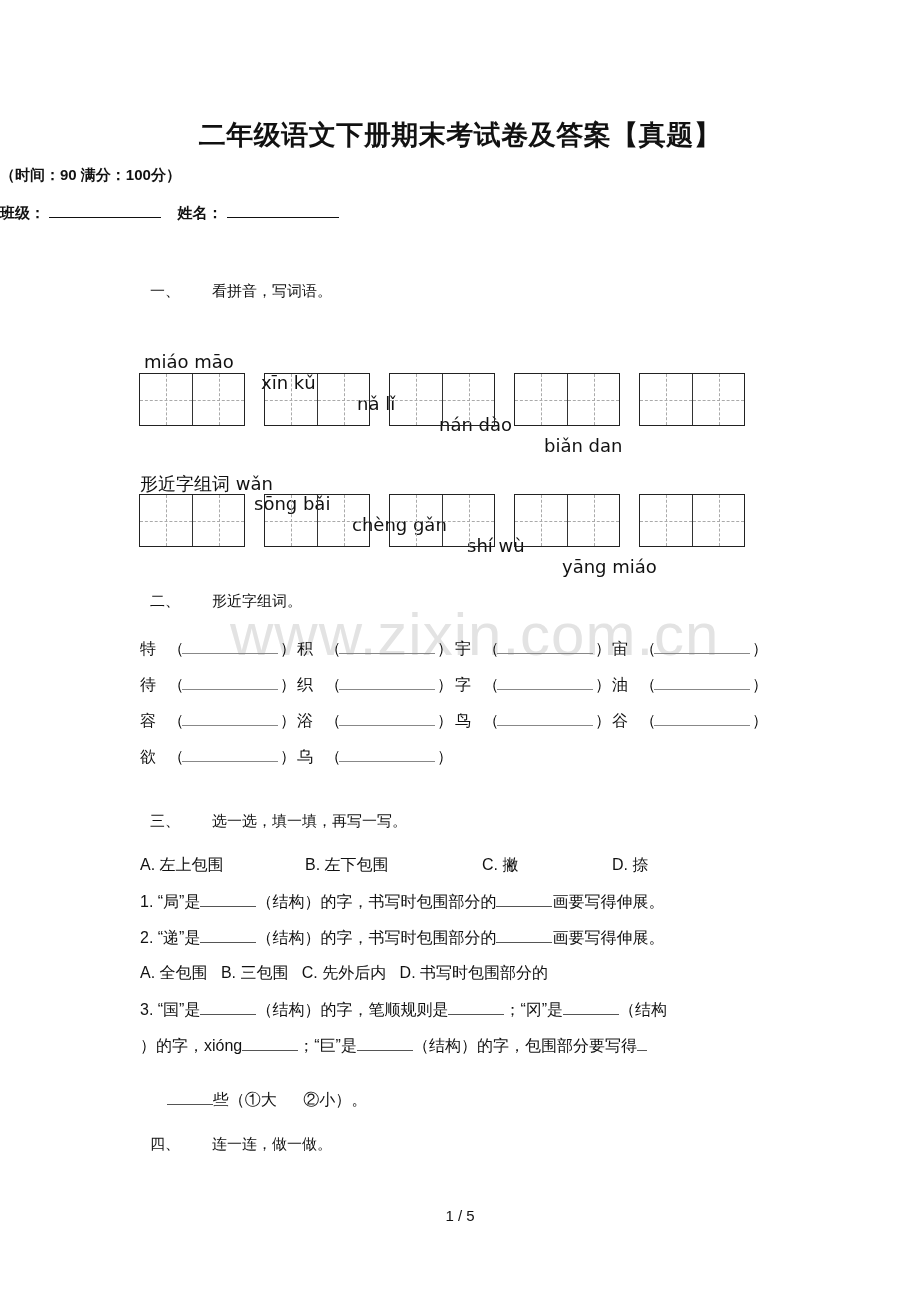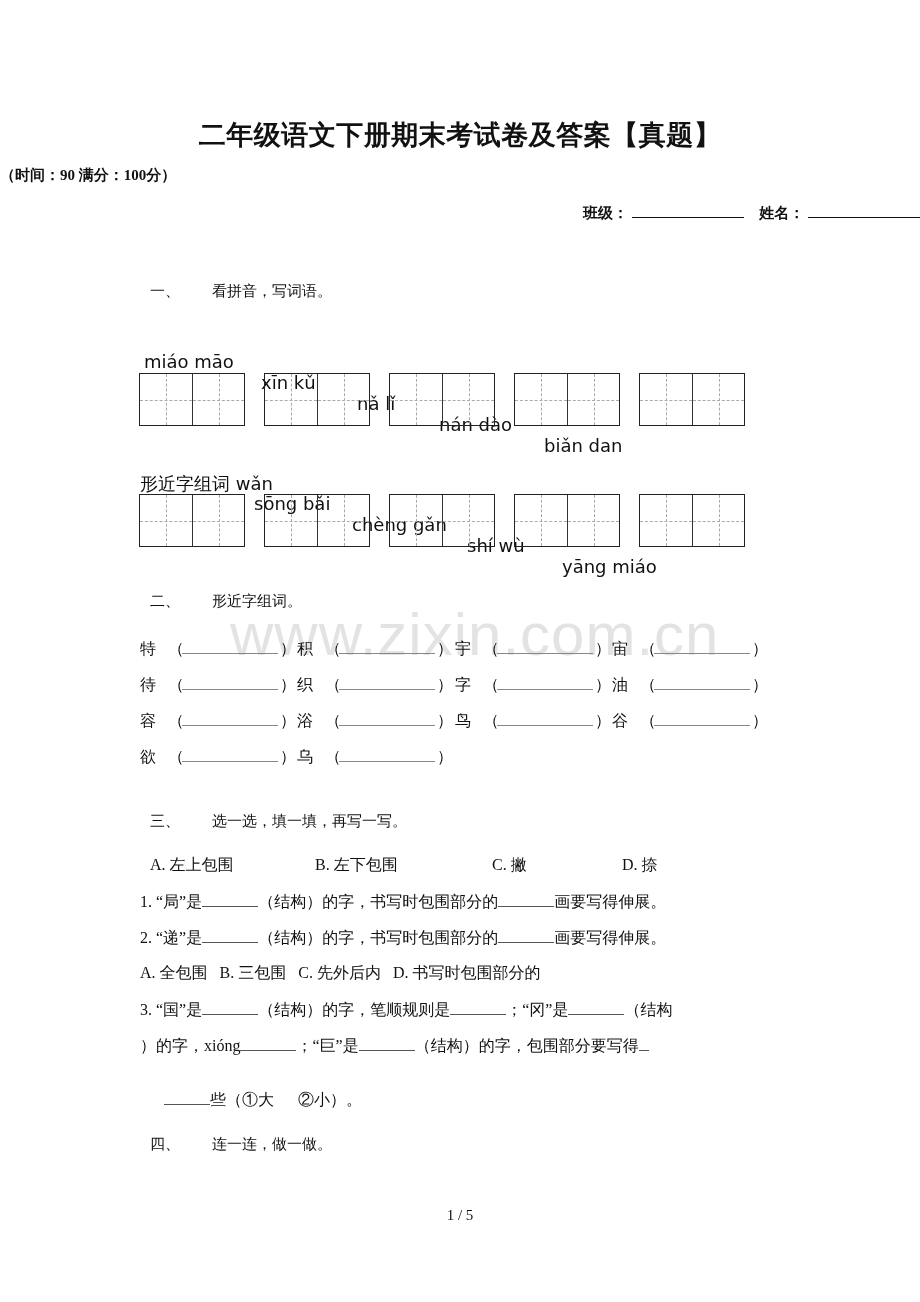--- a/index.html
+++ b/index.html
@@ -1,25 +1,25 @@
 <!DOCTYPE html>
 <html><head>
   <meta charset="utf-8">
   <style>
     html, body { margin: 0; padding: 0; background: #ffffff; }
     body { width: 920px; height: 1302px; position: relative; overflow: hidden; color: #111; }
     .page { position: absolute; left: 0; top: 0; width: 920px; height: 1302px; }
-    .serif { font-family: Liberation Serif, serif; }
+    .serif { font-family: Liberation Sans, sans-serif; }
     .sans { font-family: "DejaVu Sans", "Liberation Sans", sans-serif; }
 
     .title { position: absolute; left: 0; width: 920px; top: 117px; text-align: center;
       font-size: 27px; font-weight: bold; letter-spacing: 0.5px; }
     .subtitle { position: absolute; left: 0; width: 920px; top: 166px; text-align: left;
       font-size: 15px; font-weight: bold; }
-    .nameline { position: absolute; left: 0; width: 920px; top: 203px; text-align: right;
+    .nameline { position: absolute; left: 0; width: 920px; top: 203px; text-align: left;
       font-size: 15px; font-weight: bold; }
     .blank-line { display: inline-block; border-bottom: 1px solid #111; height: 14px; vertical-align: baseline; }
 
     .section-title { position: absolute; left: 150px; font-size: 15px; font-weight: normal; }
     .section-title .num { display: inline-block; width: 62px; }
 
     .pinyin-row { position: absolute; left: 0; font-size: 18px; white-space: pre; }
     .pinyin { position: absolute; white-space: nowrap; }
 
     .grid-row { position: absolute; left: 0; height: 54px; }
@@ -226,21 +226,21 @@
           <span class="paren">（</span>
           <span class="uline"></span>
           <span>）</span>
         </div>
     </div>
 
     <div class="section-title serif" style="top:812px;">
       <span class="num">三、</span><span>选一选，填一填，再写一写。</span>
     </div>
 
-    <div class="q-line serif" style="top:855px;left:10px;width:756px;height:22px;">
+    <div class="q-line serif" style="top:855px;left:0;width:756px;height:22px;">
       <span class="opt" style="left:140px;">A. 左上包围</span>
       <span class="opt" style="left:305px;">B. 左下包围</span>
       <span class="opt" style="left:482px;">C. 撇</span>
       <span class="opt" style="left:612px;">D. 捺</span>
     </div>
 
     <div class="q-line serif" style="top:891px;">
       <span>1. “局”是</span><span class="fill" style="width:56px;"></span><span>（结构）的字，书写时包围部分的</span><span class="fill" style="width:56px;"></span><span>画要写得伸展。</span>
     </div>
 

